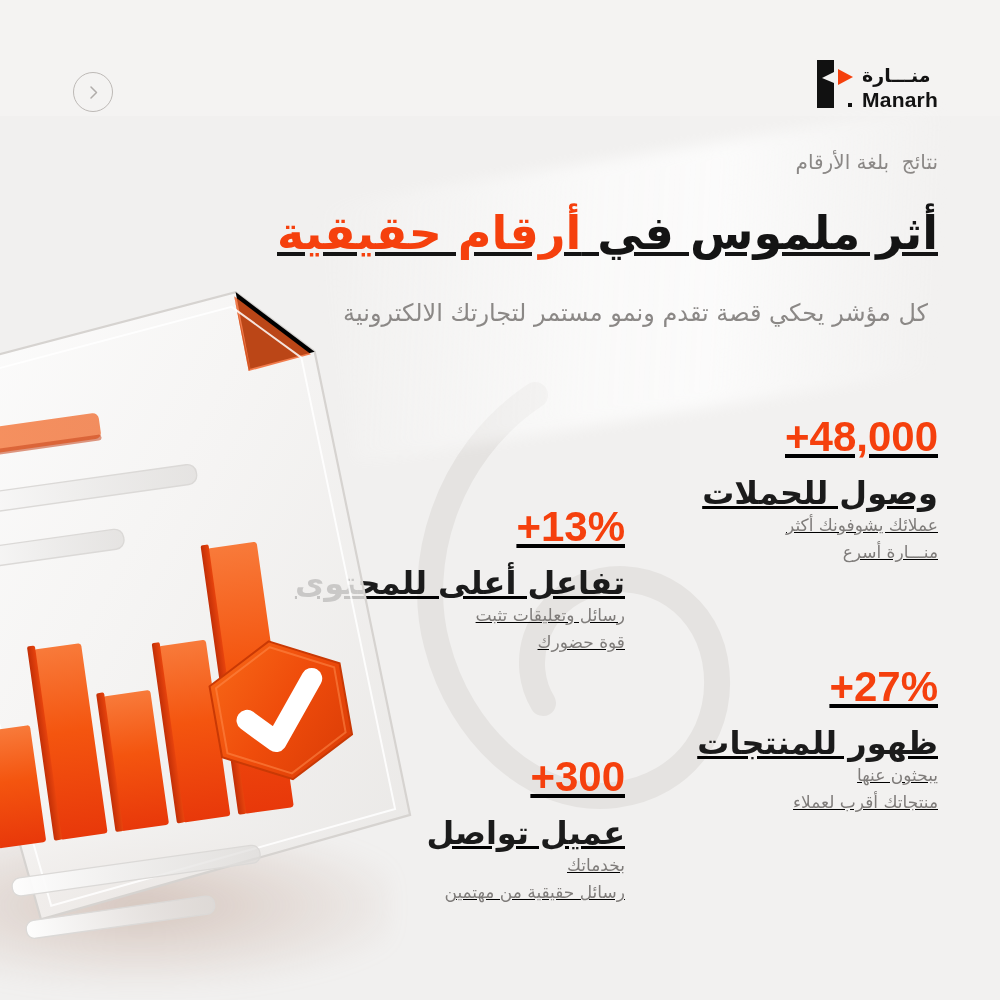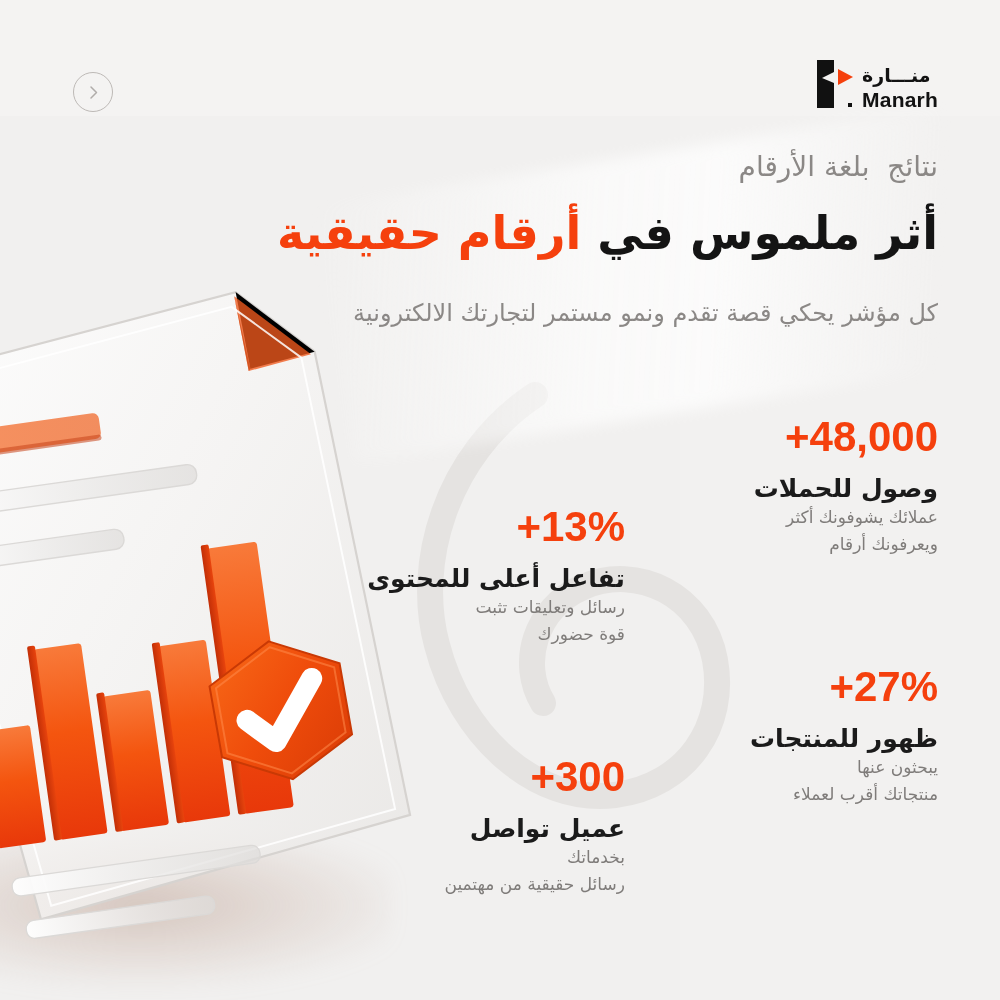--- a/index.html
+++ b/index.html
@@ -81,53 +81,55 @@
     font-size:21px; font-weight:700; color:#121212;
     letter-spacing:.2px; direction:ltr;
     font-family:"Liberation Sans",sans-serif;
   }
   .brand-mark{ position:relative; width:46px; height:52px; }
   .brand-mark svg{ display:block; }
 
   
   .eyebrow{
     position:absolute; right:62px; top:150px;
-    font-size:28px; color:#8b8886; font-weight:400;
+    font-size:20px; color:#8b8886; font-weight:400;
     letter-spacing:0; white-space:pre;
     font-family:"DejaVu Sans",sans-serif;
   }
   .headline{
     position:absolute; right:62px; top:205px;
     font-size:46px; font-weight:700; color:#141414;
     line-height:1.22; white-space:nowrap;
     font-family:"DejaVu Sans",sans-serif;
+    text-decoration:underline;
   }
   .headline .hl-accent{ color:#f5400d; }
   .subhead{
-    position:absolute; right:62px; top:296px;
+    position:absolute; right:72px; top:296px;
     font-size:24px; color:#8b8886; font-weight:400;
     line-height:1.45; white-space:nowrap;
     font-family:"DejaVu Sans",sans-serif;
   }
 
   
   .stat{
     position:absolute;
     text-align:right;
     direction:rtl;
+    text-decoration:underline;
   }
   .stat-value{
     font-size:42px; font-weight:700; color:#f5400d;
     line-height:1.05; direction:ltr; text-align:right;
     white-space:nowrap;
     font-family:"Liberation Sans",sans-serif;
   }
   .stat-title{
     margin-top:16px;
-    font-size:25px; font-weight:700; color:#1b1b1b;
+    font-size:32px; font-weight:700; color:#1b1b1b;
     line-height:1.15; white-space:nowrap;
     font-family:"DejaVu Sans",sans-serif;
   }
   .stat-desc{
     font-size:17px; font-weight:400; color:#7f7c7a;
     line-height:1.62;
     font-family:"DejaVu Sans",sans-serif;
   }
   .stat-desc span{ display:block; }
 
@@ -200,21 +202,21 @@
     <span>أثر ملموس في </span><span class="hl-accent">أرقام حقيقية</span>
   </div>
 
   <div class="subhead">كل مؤشر يحكي قصة تقدم ونمو مستمر لتجارتك الالكترونية</div>
 
   <div class="stat" id="stat-reach">
     <div class="stat-value">+48,000</div>
     <div class="stat-title">وصول للحملات</div>
     <div class="stat-desc">
       <span>عملائك يشوفونك أكثر</span>
-      <span>ويعرفونك أرقام</span>
+      <span>منـــارة أسرع</span>
     </div>
   </div>
 
   <div class="stat" id="stat-engage">
     <div class="stat-value">+13%</div>
     <div class="stat-title">تفاعل أعلى للمحتوى</div>
     <div class="stat-desc">
       <span>رسائل وتعليقات تثبت</span>
       <span>قوة حضورك</span>
     </div>

